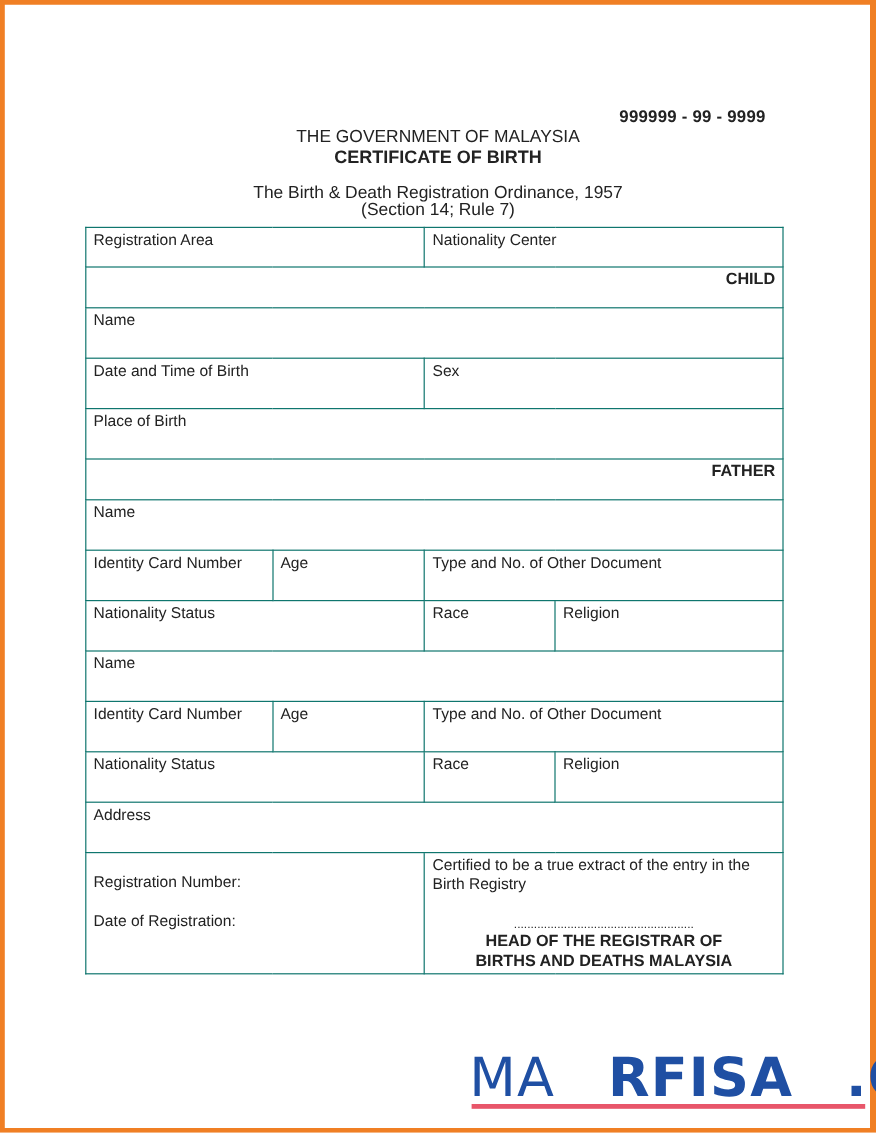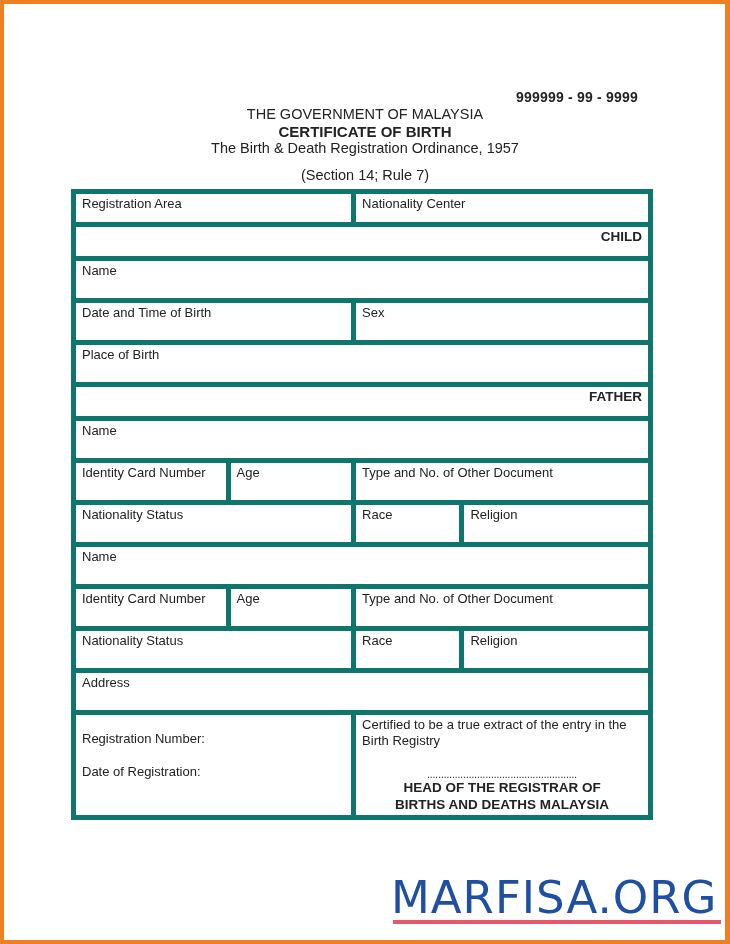--- a/index.html
+++ b/index.html
@@ -2,38 +2,38 @@
 <html><head>
 <meta charset="utf-8">
 <style>
   html, body { margin:0; padding:0; }
   body { width:730px; height:944px; background:#fff; position:relative; overflow:hidden; font-family:"Liberation Sans", sans-serif; color:#222; }
   .frame { position:absolute; left:0; top:0; width:730px; height:944px; box-sizing:border-box; border:4px solid #f07f24; border-right-width:5px; border-bottom-width:4px; }
   .ref { position:absolute; right:92px; top:89px; font-weight:bold; font-size:14px; letter-spacing:0.2px; }
   .hdr { position:absolute; left:0; width:730px; text-align:center; }
   .h1 { top:106px; font-size:14.5px; }
   .h2 { top:123px; font-size:15px; font-weight:bold; }
-  .h3 { top:140px; font-size:14.5px; }
+  .h3 { top:153px; font-size:14.5px; }
   .h4 { top:167px; font-size:14.5px; }
   table.form { position:absolute; left:71px; top:189px; width:582px; border-collapse:collapse; font-size:13px; }
-  table.form td { border:5px solid #0f766e; vertical-align:top; padding:2px 6px; box-sizing:border-box;margin-left:24px; }
+  table.form td { border:1px solid #0f766e; vertical-align:top; padding:2px 6px; box-sizing:border-box;margin-left:24px; }
   .r1 td { height:33px; }
   .sec td { height:34px; text-align:right; vertical-align:bottom; font-weight:bold; font-size:13.5px; padding-bottom:0; }
   .r2 td { height:42px; }
   .last td { height:98px; }
   .lbl { display:block; }
   .regcell { position:relative; }
   .reg-no { position:absolute; left:6px; top:16px; }
   .reg-date { position:absolute; left:6px; top:49px; }
   .cert { position:relative; }
   .cert-text { display:block; line-height:16px; }
   .dots { display:block; text-align:center; margin-top:22px; letter-spacing:0px; font-size:10px; line-height:8px; }
   .sig { display:block; text-align:center; font-weight:bold; font-size:13.5px; line-height:17px; }
   .logo { position:absolute; left:391px; top:873px; font-size:45px; color:#1f4fa3; letter-spacing:1px; font-family:"DejaVu Sans", sans-serif; line-height:50px; }
-  .logo .b { font-weight:normal; }
+  .logo .b { font-weight:bold;margin-left:44px; }
   .logo-underline { position:absolute; left:393px; top:920px; width:328px; height:4px; background:#e8566a; }
 </style>
 </head>
 <body>
 
 <div class="frame"></div>
 
 <div class="ref">999999 - 99 - 9999</div>
 <div class="hdr h1">THE GOVERNMENT OF MALAYSIA</div>
 <div class="hdr h2">CERTIFICATE OF BIRTH</div>

